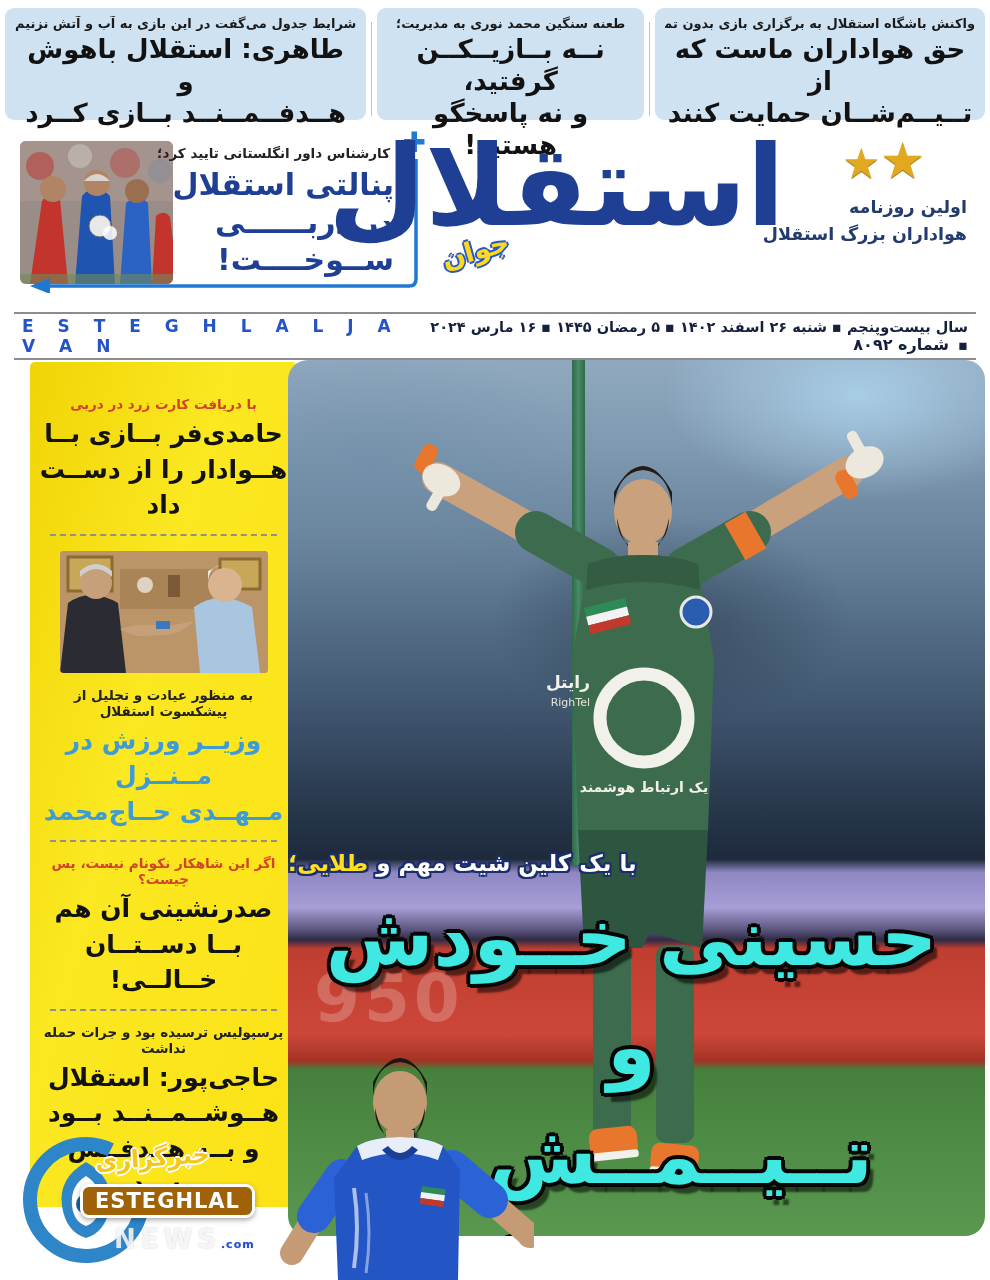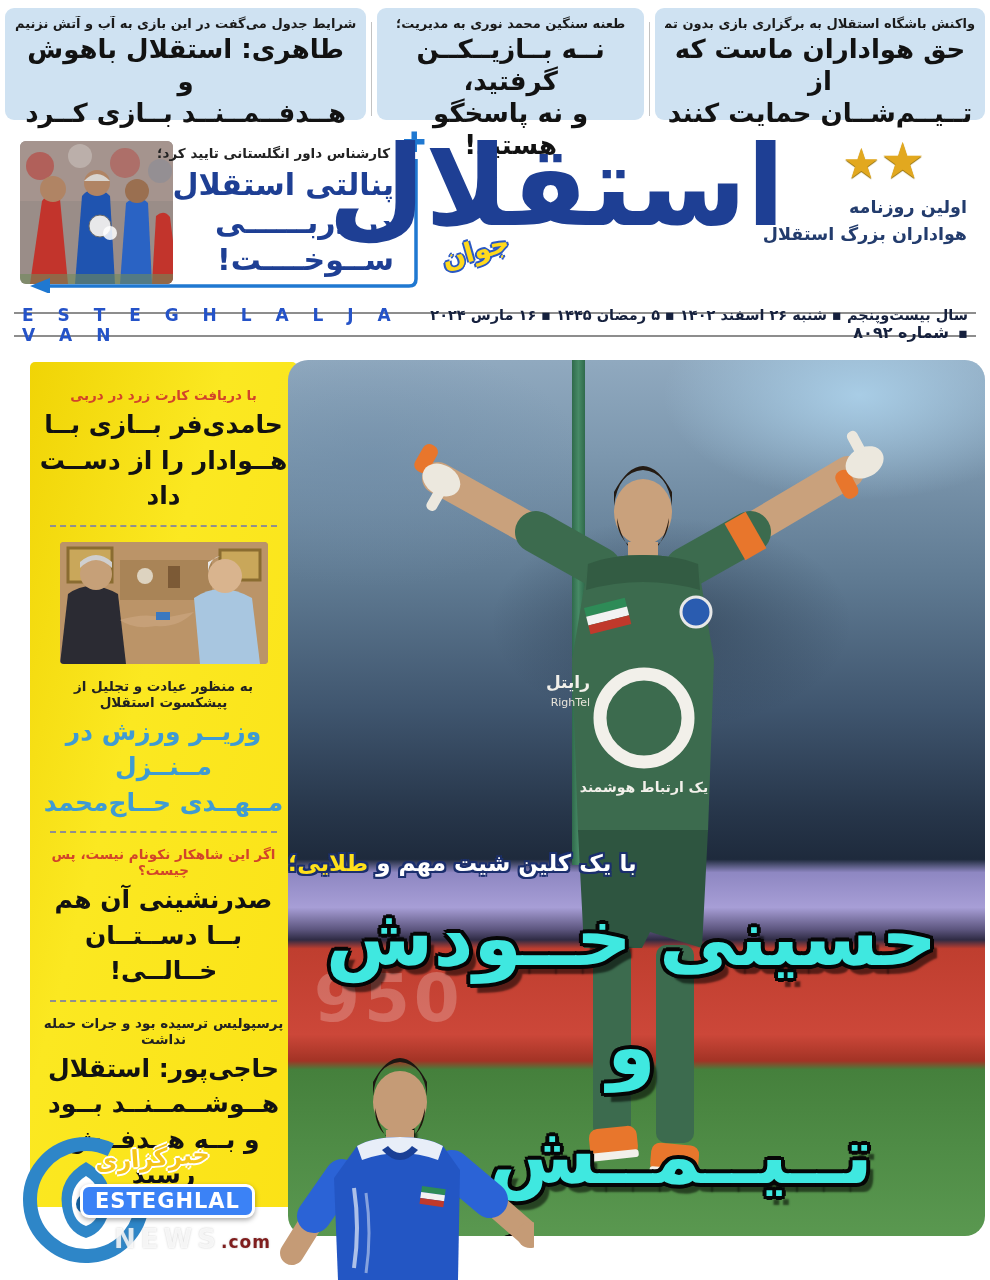--- a/index.html
+++ b/index.html
@@ -28,28 +28,28 @@
   .masthead{position:absolute;top:128px;left:425px;width:560px;height:178px;}
   .m-title{position:absolute;right:200px;top:-14px;font-size:112px;font-weight:bold;color:#1e3f94;line-height:1.3;letter-spacing:-3px;direction:rtl;}
   .m-stars{position:absolute;right:60px;top:4px;color:#e2a81f;text-shadow:0 1px 1px #8e6a00;}
   .m-star-big{font-size:50px;}
   .m-star-small{font-size:42px;}
   .m-tagline{position:absolute;right:18px;top:66px;direction:rtl;text-align:right;font-size:17.5px;font-weight:bold;color:#233c6d;line-height:1.55;white-space:pre-line;}
   .m-badge{position:absolute;left:16px;bottom:40px;font-size:27px;font-weight:bold;color:#ffd91c;transform:rotate(-16deg);direction:rtl;
     text-shadow:-2px 0 0 #2a58c4,2px 0 0 #2a58c4,0 -2px 0 #2a58c4,0 2px 0 #2a58c4,-1px -1px 0 #2a58c4,1px 1px 0 #2a58c4;}
 
   
-  .dateline{position:absolute;top:312px;left:14px;right:14px;height:25px;border-top:2px solid #8d8d8d;border-bottom:2px solid #8d8d8d;display:flex;align-items:center;justify-content:space-between;padding:0 8px;}
+  .dateline{position:absolute;top:312px;left:14px;right:14px;height:48px;border-top:2px solid #8d8d8d;border-bottom:2px solid #8d8d8d;display:flex;align-items:center;justify-content:space-between;padding:0 8px;}
   .dl-latin{font-size:17px;font-weight:bold;color:#2553c8;letter-spacing:9px;}
   .dl-persian{direction:rtl;font-size:14.5px;font-weight:bold;color:#15203d;}
   .dl-issue{font-size:16px;margin-right:4px;}
 
   
   .sidebar{position:absolute;left:30px;top:362px;width:267px;height:845px;border-radius:5px;
-    background:linear-gradient(105deg,#f0d406 0%,#fbe821 40%,#fbe216 100%);padding:12px 0;}
+    background:linear-gradient(105deg,#f0d406 0%,#fbe821 40%,#fbe216 100%);padding:21px 0;}
   .sb-item{padding:13px 9px 11px;direction:rtl;text-align:center;}
   .sb-kicker{font-size:13.5px;font-weight:bold;margin-bottom:4px;}
   .sb-headline{font-size:25px;font-weight:bold;line-height:1.42;white-space:pre-line;letter-spacing:-.5px;}
   .sb-div{border-top:2px dashed #8f8f8f;margin:0 20px;}
   .sb-photo{width:208px;height:122px;margin:2px auto 10px;border-radius:4px;overflow:hidden;background:#b98c5f;}
 
   
   .main-photo{position:absolute;left:288px;top:360px;width:697px;height:876px;border-radius:20px;overflow:hidden;}
   .photo-bg{position:absolute;inset:0;background:
     radial-gradient(ellipse 280px 150px at 82% 4%, rgba(170,207,232,.95), rgba(170,207,232,0) 70%),
@@ -69,24 +69,24 @@
     text-shadow:-4px 0 0 #060606,4px 0 0 #060606,0 -4px 0 #060606,0 4px 0 #060606,-3px -3px 0 #060606,3px 3px 0 #060606,-3px 3px 0 #060606,3px -3px 0 #060606,7px 9px 2px rgba(0,0,0,.55);}
 
   
   .blue-player{position:absolute;left:262px;top:1038px;width:272px;height:242px;z-index:6;}
 
   
   .watermark{position:absolute;left:18px;top:1120px;width:218px;height:158px;z-index:9;}
   .wm-ring{position:absolute;left:0;top:0;}
   .wm-fa{position:absolute;right:26px;top:24px;direction:rtl;font-size:24px;font-weight:bold;color:#f5c518;transform:rotate(-4deg);
     text-shadow:-2px 0 0 #fff,2px 0 0 #fff,0 -2px 0 #fff,0 2px 0 #fff,-1px -1px 0 #fff,1px 1px 0 #fff;}
-  .wm-pill{position:absolute;left:62px;top:64px;background:#3b82f6;border:3px solid #fff;border-radius:9px;padding:2px 12px;color:#fff;font-size:21px;font-weight:bold;letter-spacing:1px;box-shadow:0 2px 5px rgba(0,0,0,.35);}
+  .wm-pill{position:absolute;left:62px;top:64px;background:#a16207;border:3px solid #fff;border-radius:9px;padding:2px 12px;color:#fff;font-size:21px;font-weight:bold;letter-spacing:1px;box-shadow:0 2px 5px rgba(0,0,0,.35);}
   .wm-news{position:absolute;left:96px;top:104px;font-size:26px;font-weight:bold;letter-spacing:5px;color:rgba(255,255,255,.8);
     text-shadow:0 0 2px rgba(150,150,150,.5);}
-  .wm-com{font-size:17px;letter-spacing:1px;color:#7f1d1d;}
+  .wm-com{font-size:11px;letter-spacing:1px;color:#1d4ed8;}
 </style>
 </head>
 <body>
 
 <div class="page">
 
   <div class="top-row">
     <div class="top-block tb-right">
       <div class="tb-kicker">واکنش باشگاه استقلال به برگزاری بازی بدون تماشاگر مقابل هوادار؛</div>
       <div class="tb-headline">حق هواداران ماست که از

